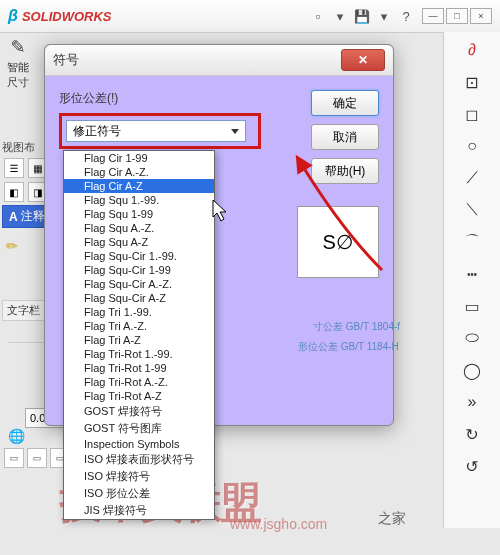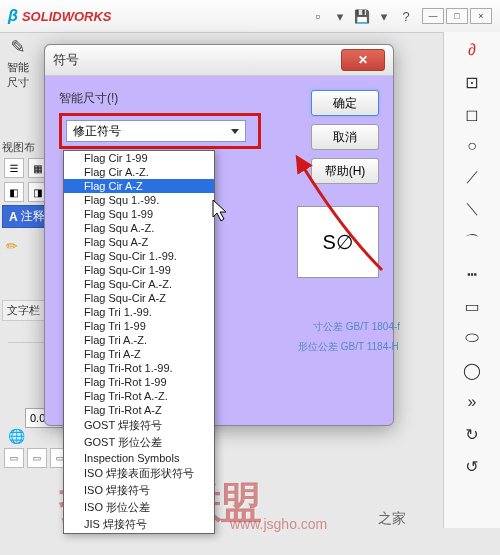--- a/index.html
+++ b/index.html
@@ -97,21 +97,21 @@
   <div class="bot-ico">▭</div>
   <div class="bot-ico">▭</div>
 </div>
 
 <div class="dialog">
   <div class="dlg-title">
     <span>符号</span>
     <div class="dlg-close">✕</div>
   </div>
   <div class="dlg-body">
-    <div class="lib-label">智能尺寸(!)</div>
+    <div class="lib-label">形位公差(!)</div>
     <div class="red-box">
       <div class="combo">
         <span>修正符号</span>
         <div class="combo-arrow"></div>
       </div>
     </div>
     <div class="btn btn-ok">确定</div>
     <div class="btn btn-cancel">取消</div>
     <div class="btn btn-help">帮助(H)</div>
     <div class="preview">S∅</div>
@@ -124,29 +124,28 @@
     <div class="dd-item sel">Flag Cir A-Z</div>
     <div class="dd-item">Flag Squ 1.-99.</div>
     <div class="dd-item">Flag Squ 1-99</div>
     <div class="dd-item">Flag Squ A.-Z.</div>
     <div class="dd-item">Flag Squ A-Z</div>
     <div class="dd-item">Flag Squ-Cir 1.-99.</div>
     <div class="dd-item">Flag Squ-Cir 1-99</div>
     <div class="dd-item">Flag Squ-Cir A.-Z.</div>
     <div class="dd-item">Flag Squ-Cir A-Z</div>
     <div class="dd-item">Flag Tri 1.-99.</div>
-    <div class="dd-item">Flag Tri 1-99</div>
     <div class="dd-item">Flag Tri A.-Z.</div>
     <div class="dd-item">Flag Tri A-Z</div>
     <div class="dd-item">Flag Tri-Rot 1.-99.</div>
     <div class="dd-item">Flag Tri-Rot 1-99</div>
     <div class="dd-item">Flag Tri-Rot A.-Z.</div>
     <div class="dd-item">Flag Tri-Rot A-Z</div>
     <div class="dd-item">GOST 焊接符号</div>
-    <div class="dd-item">GOST 形位公差</div>
+    <div class="dd-item">GOST 符号图库</div>
     <div class="dd-item">Inspection Symbols</div>
     <div class="dd-item">ISO 焊接表面形状符号</div>
     <div class="dd-item">ISO 焊接符号</div>
     <div class="dd-item">ISO 形位公差</div>
     <div class="dd-item">JIS 焊接符号</div>
   </div>
 
 <svg class="cursor" width="20" height="24">
   <path d="M1 1 L1 18 L5 14 L9 22 L12 20 L8 13 L14 13 Z" fill="#fff" stroke="#000" stroke-width="1"></path>
 </svg>

